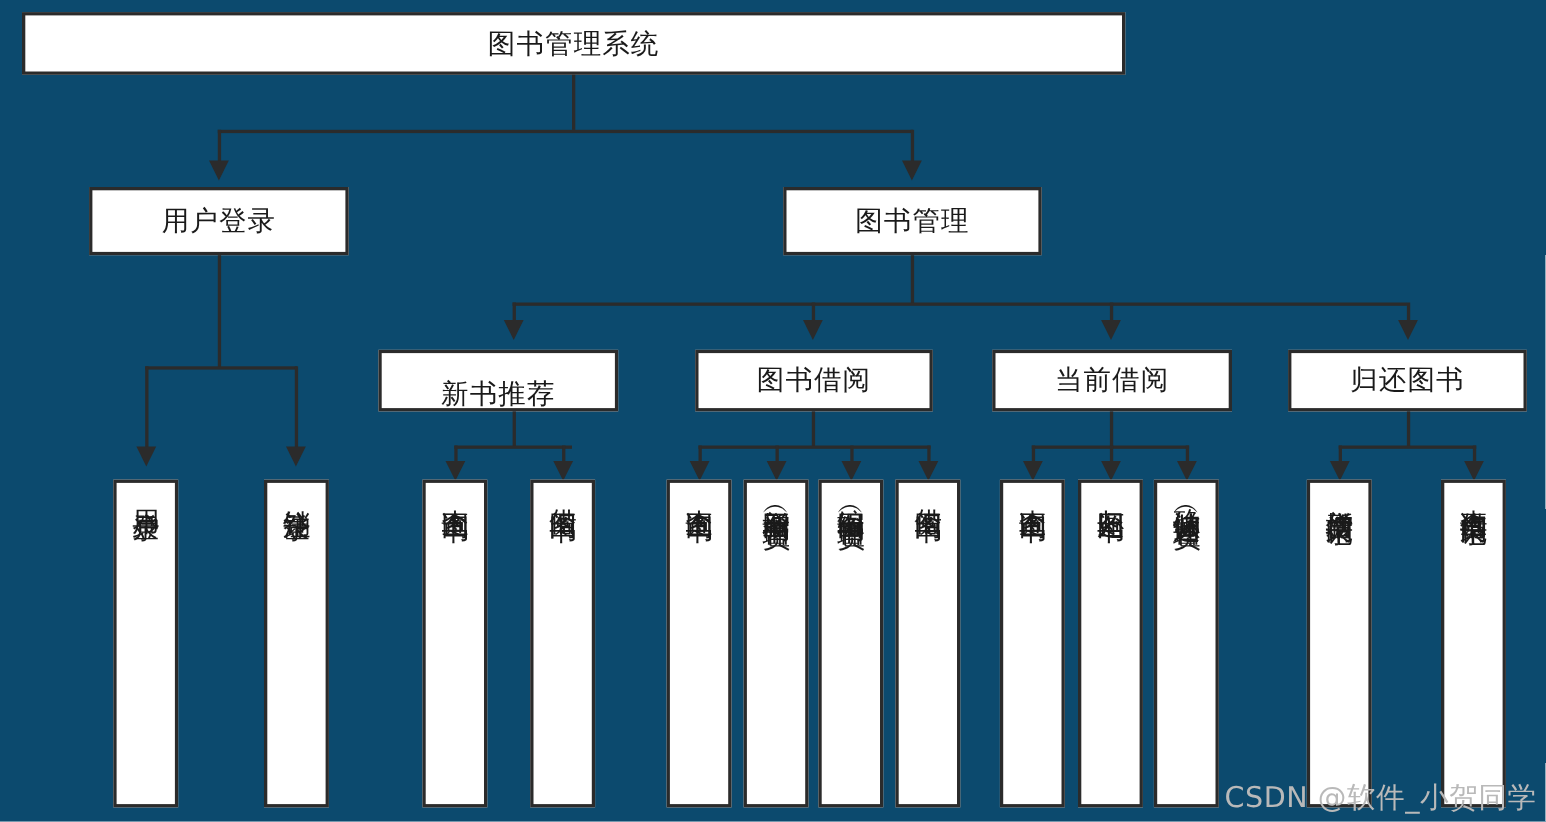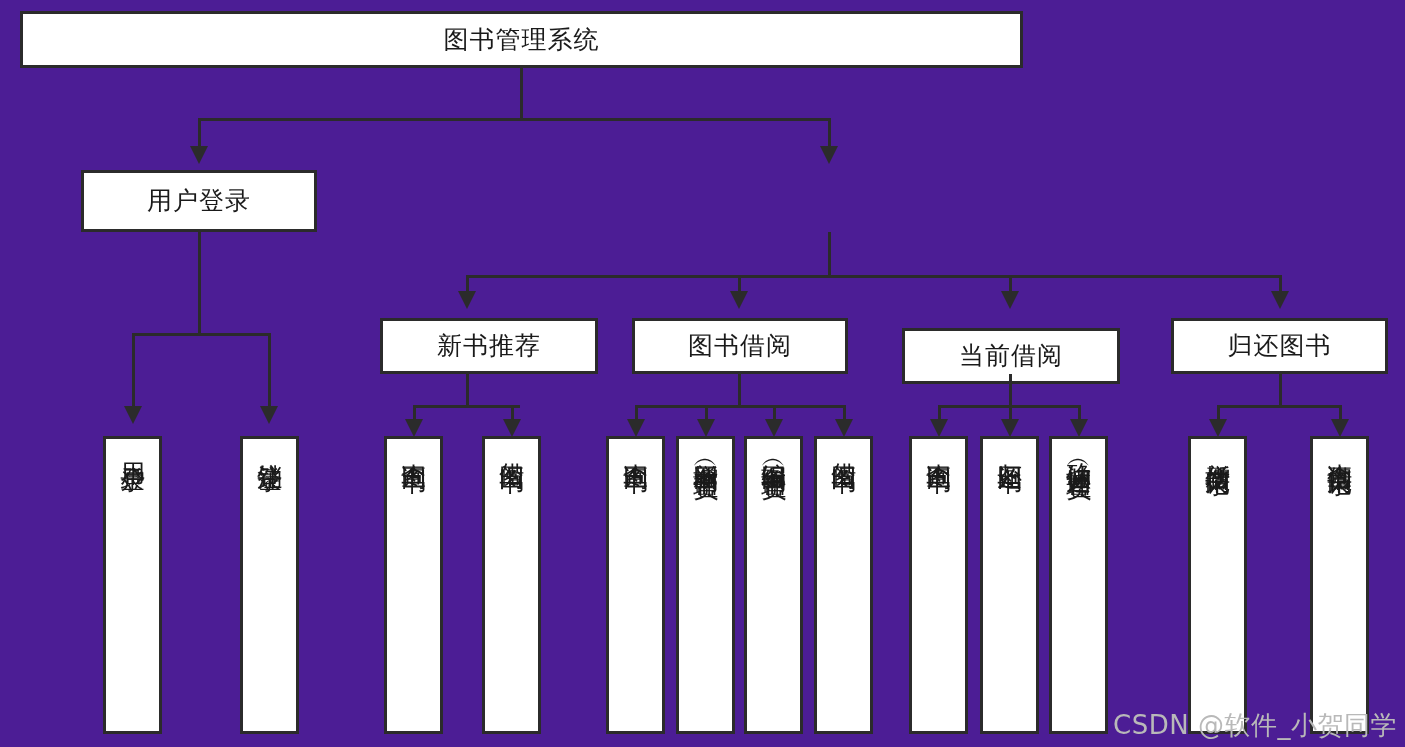--- a/index.html
+++ b/index.html
@@ -8,21 +8,21 @@
     padding: 0;
     background: #ffffff;
   }
   body {
     font-family: "DejaVu Sans", "Liberation Sans", sans-serif;
   }
   #canvas {
     position: relative;
     width: 1405px;
     height: 747px;
-    background: #4c1d95;
+    background: #0c4a6e;
     overflow: hidden;
   }
   
   .node {
     position: absolute;
     box-sizing: border-box;
     border: 3px solid #2b2b2b;
     background: #ffffff;
     display: flex;
     align-items: center;
@@ -94,46 +94,49 @@
   <div class="vline" style="left:198px; top:118px; height:30px;"></div>
   <div class="arrow" style="left:190px; top:146px;"></div>
 
   <div class="vline" style="left:828px; top:118px; height:30px;"></div>
   <div class="arrow" style="left:820px; top:146px;"></div>
 
   <div class="node horiz" style="left:81px; top:170px; width:236px; height:62px;">
     <span>用户登录</span>
   </div>
 
+  <div class="node horiz" style="left:712px; top:170px; width:235px; height:62px;">
+    <span>图书管理</span>
+  </div>
 
   <div class="vline" style="left:198px; top:232px; height:103px;"></div>
   <div class="hline" style="left:132px; top:333px; width:138px;"></div>
   <div class="vline" style="left:132px; top:333px; height:75px;"></div>
   <div class="arrow" style="left:124px; top:406px;"></div>
   <div class="vline" style="left:268px; top:333px; height:75px;"></div>
   <div class="arrow" style="left:260px; top:406px;"></div>
 
   <div class="vline" style="left:828px; top:232px; height:45px;"></div>
   <div class="hline" style="left:466px; top:275px; width:813px;"></div>
   <div class="vline" style="left:466px; top:275px; height:18px;"></div>
   <div class="arrow" style="left:458px; top:291px;"></div>
   <div class="vline" style="left:738px; top:275px; height:18px;"></div>
   <div class="arrow" style="left:730px; top:291px;"></div>
   <div class="vline" style="left:1009px; top:275px; height:18px;"></div>
   <div class="arrow" style="left:1001px; top:291px;"></div>
   <div class="vline" style="left:1279px; top:275px; height:18px;"></div>
   <div class="arrow" style="left:1271px; top:291px;"></div>
 
-  <div class="node horiz" style="left:380px; top:318px; width:218px; height:56px;">
+  <div class="node horiz" style="left:344px; top:318px; width:218px; height:56px;align-items:flex-end;">
     <span>新书推荐</span>
   </div>
   <div class="node horiz" style="left:632px; top:318px; width:216px; height:56px;">
     <span>图书借阅</span>
   </div>
-  <div class="node horiz" style="left:902px; top:328px; width:218px; height:56px;">
+  <div class="node horiz" style="left:902px; top:318px; width:218px; height:56px;">
     <span>当前借阅</span>
   </div>
   <div class="node horiz" style="left:1171px; top:318px; width:217px; height:56px;">
     <span>归还图书</span>
   </div>
 
   <div class="vline" style="left:466px; top:374px; height:33px;"></div>
   <div class="hline" style="left:413px; top:405px; width:107px;"></div>
   <div class="vline" style="left:413px; top:405px; height:16px;"></div>
   <div class="arrow" style="left:405px; top:419px;"></div>

